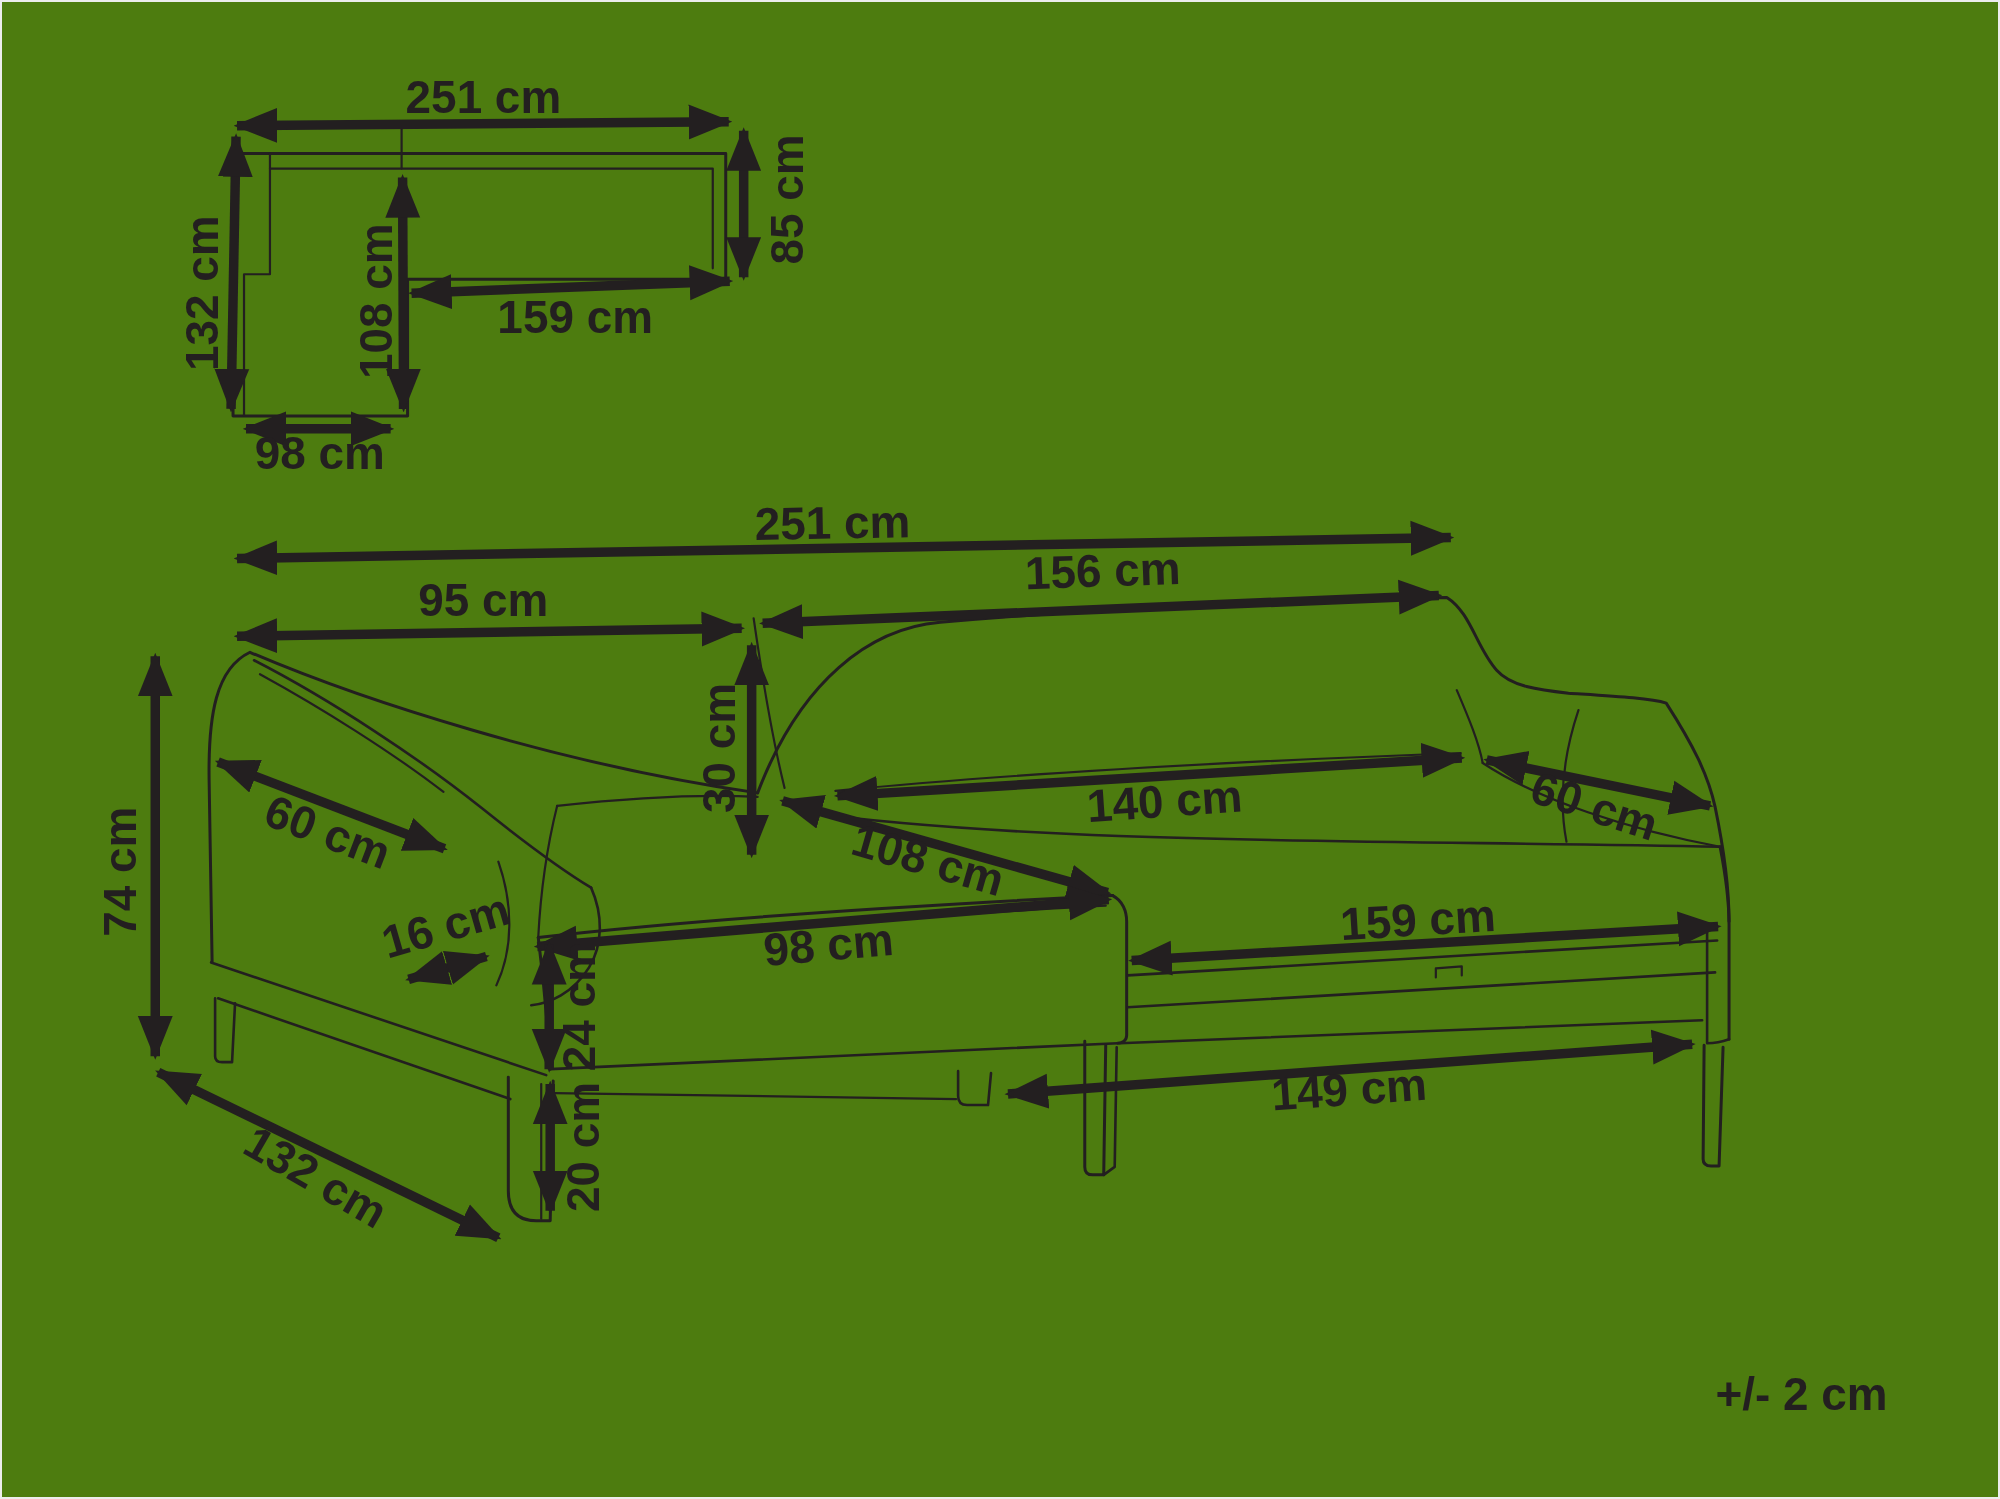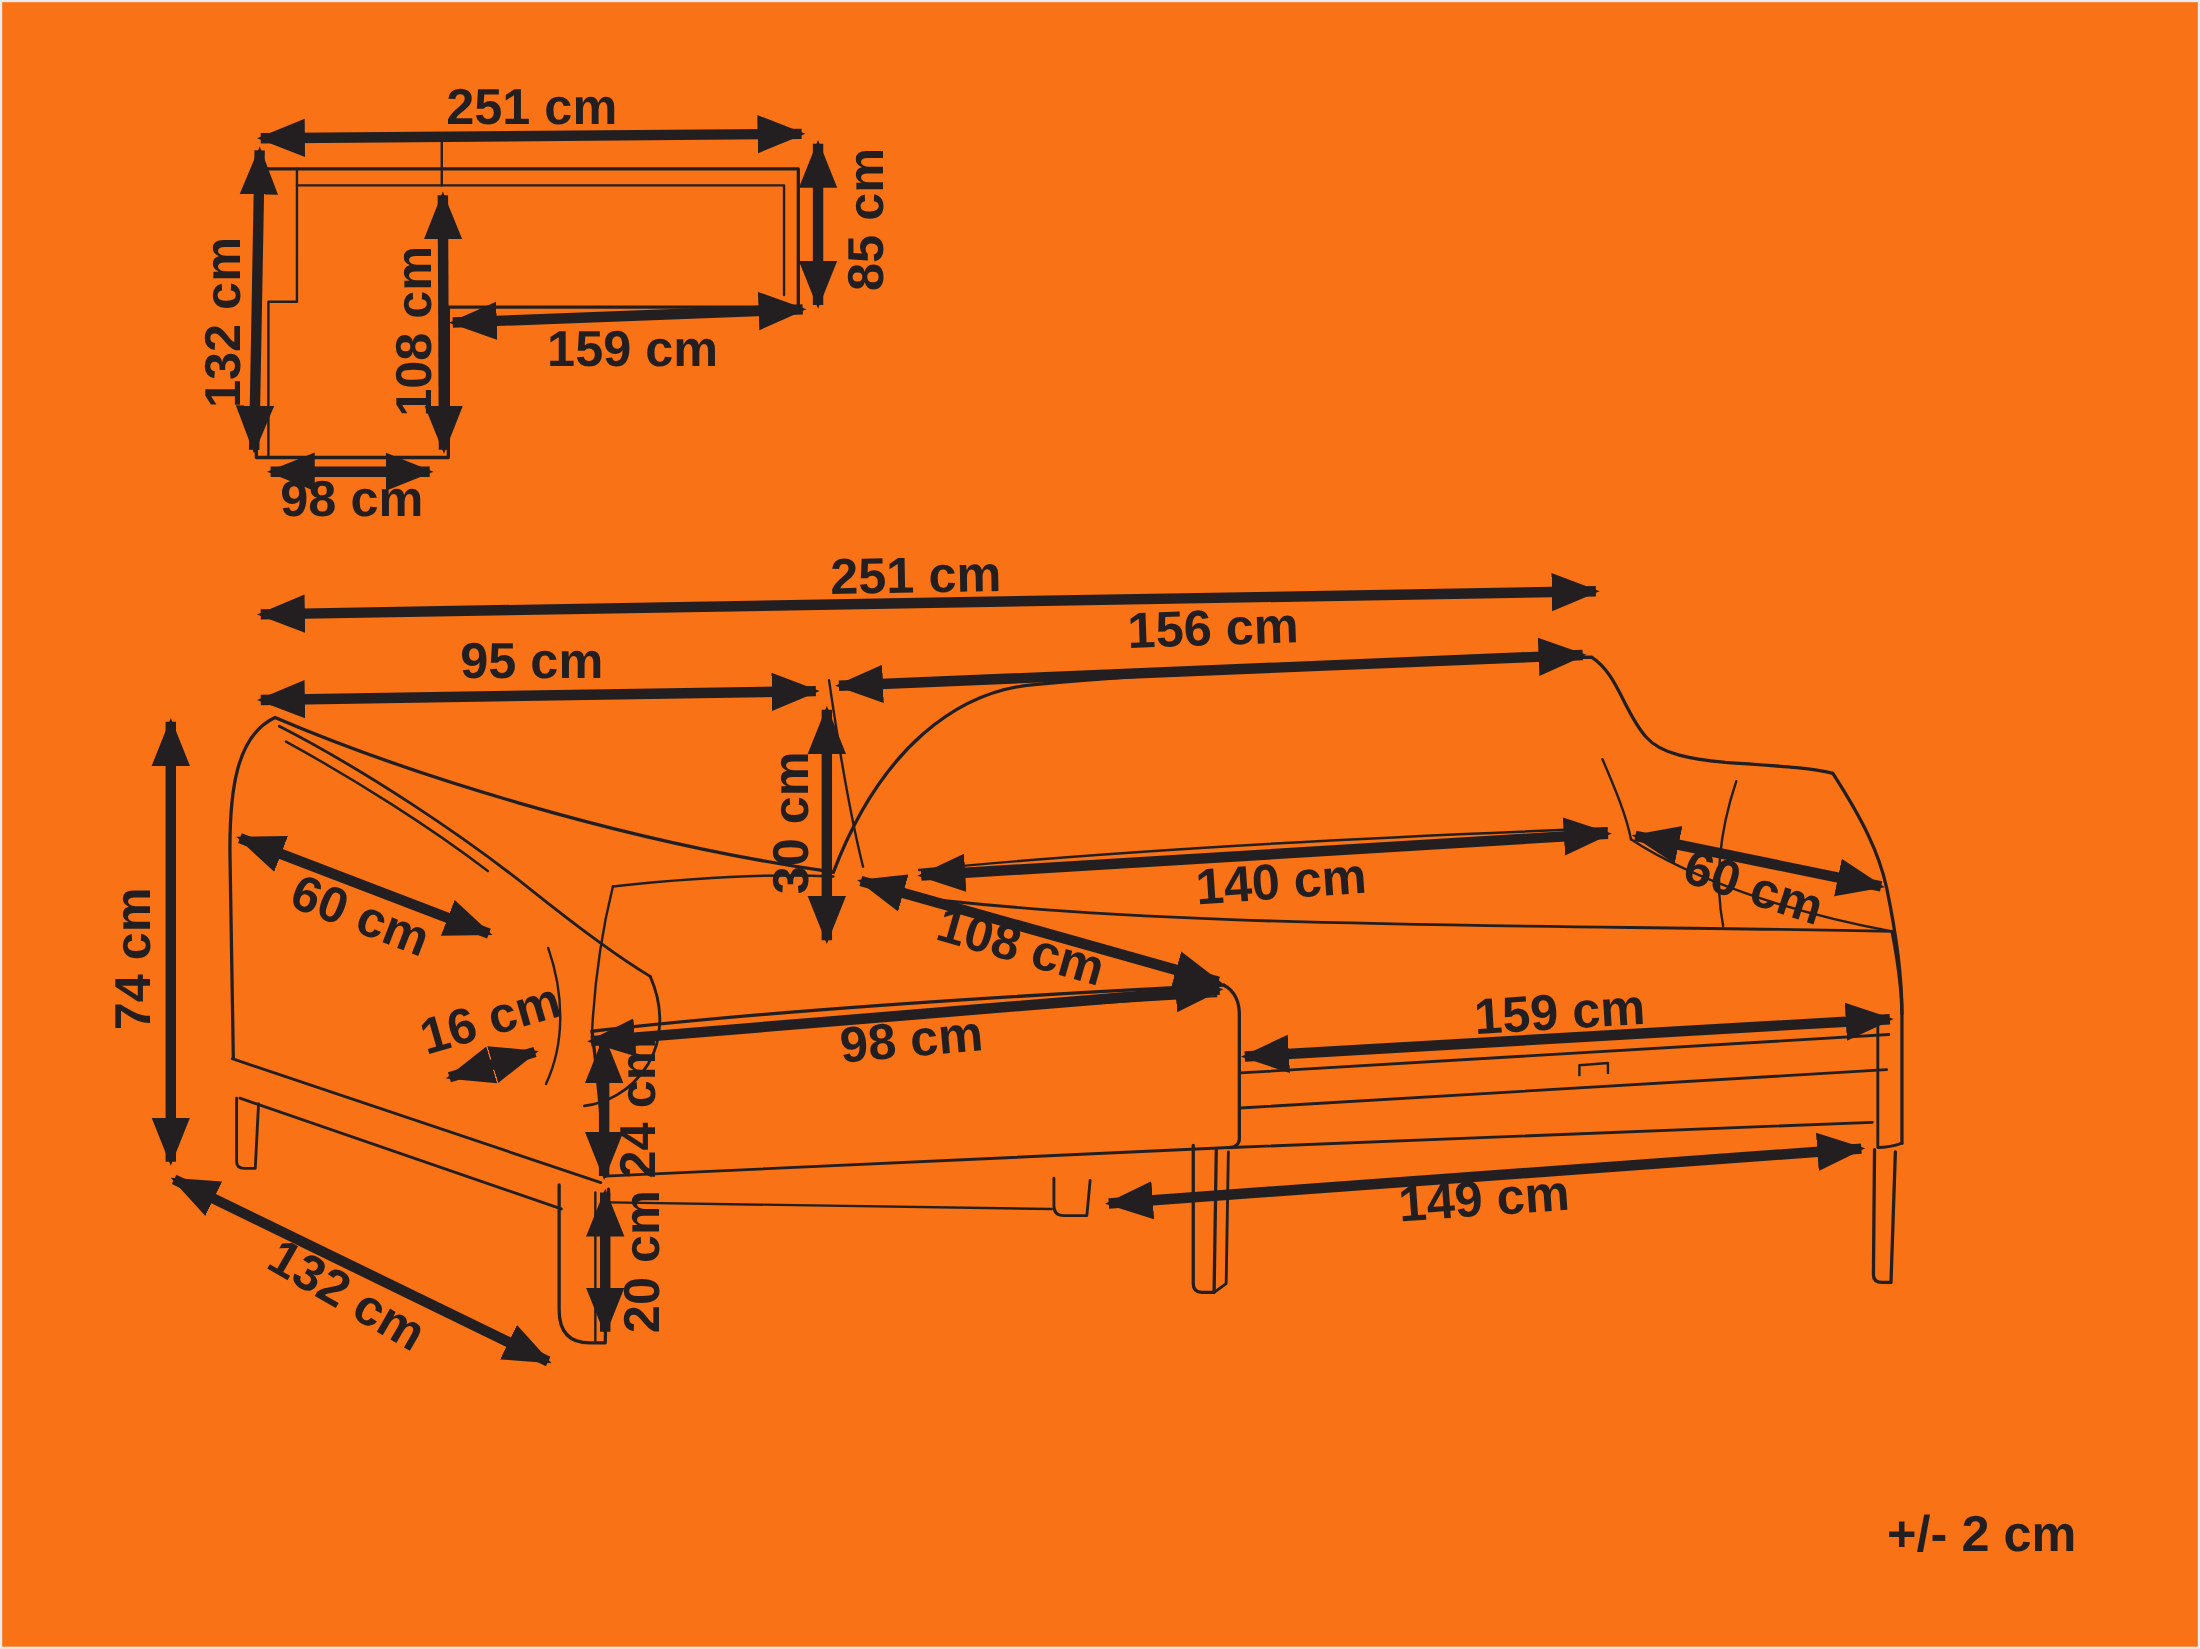--- a/index.html
+++ b/index.html
@@ -1,17 +1,17 @@
 <!DOCTYPE html>
 <html><head>
 <meta charset="utf-8">
 <style>
   html,body { margin:0; padding:0; background:#ffffff; }
   .stage {
-    position:relative; width:2000px; height:1499px; background:#f97316;
+    position:relative; width:2000px; height:1499px; background:#4d7c0f;
     border:2px solid #ececec; box-sizing:border-box; overflow:hidden;text-align:right;
   }
   svg { display:block; width:100%; height:100%; }
   .outline  { fill:none; stroke:#231f20; stroke-width:3;   stroke-linecap:round; stroke-linejoin:round; }
   .thin     { fill:none; stroke:#231f20; stroke-width:2.2; stroke-linecap:round; stroke-linejoin:round; }
   .mid      { fill:none; stroke:#231f20; stroke-width:2.6; stroke-linecap:round; stroke-linejoin:round; }
   .dim      { fill:none; stroke:#231f20; stroke-width:9.5; }
   text {
     font-family:"Liberation Sans", sans-serif;
     font-weight:700; fill:#231f20; font-size:46px;

